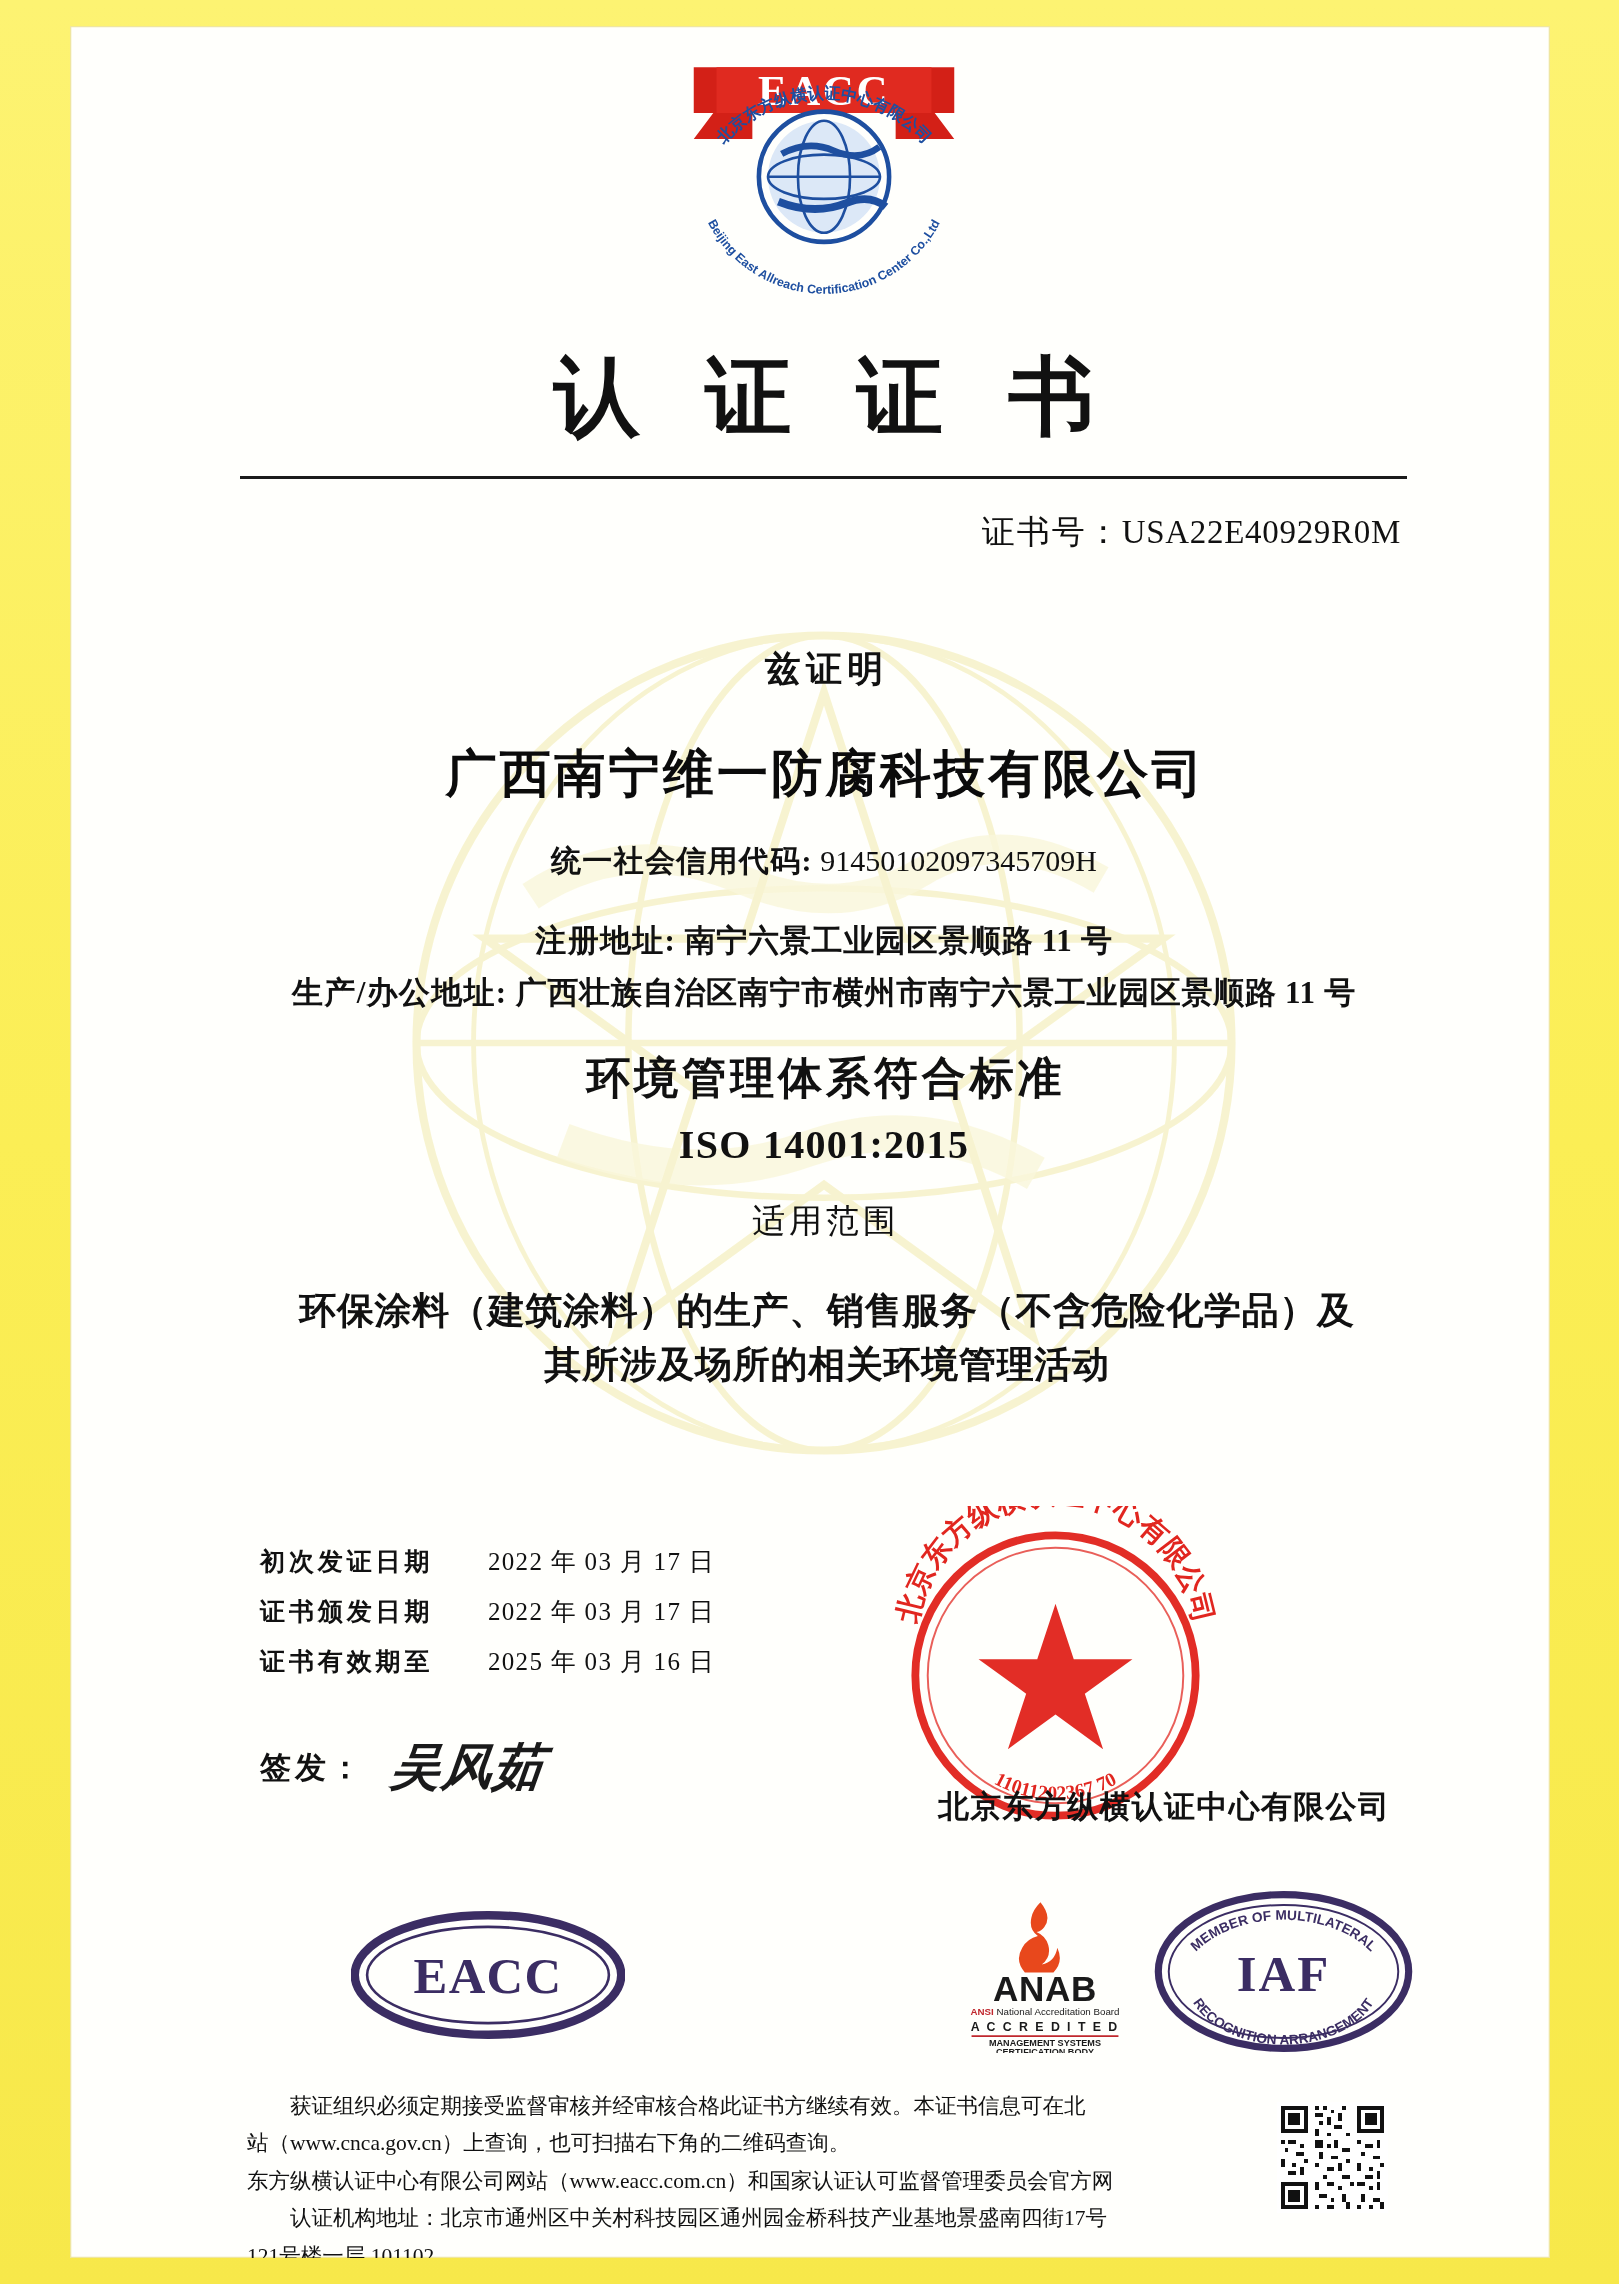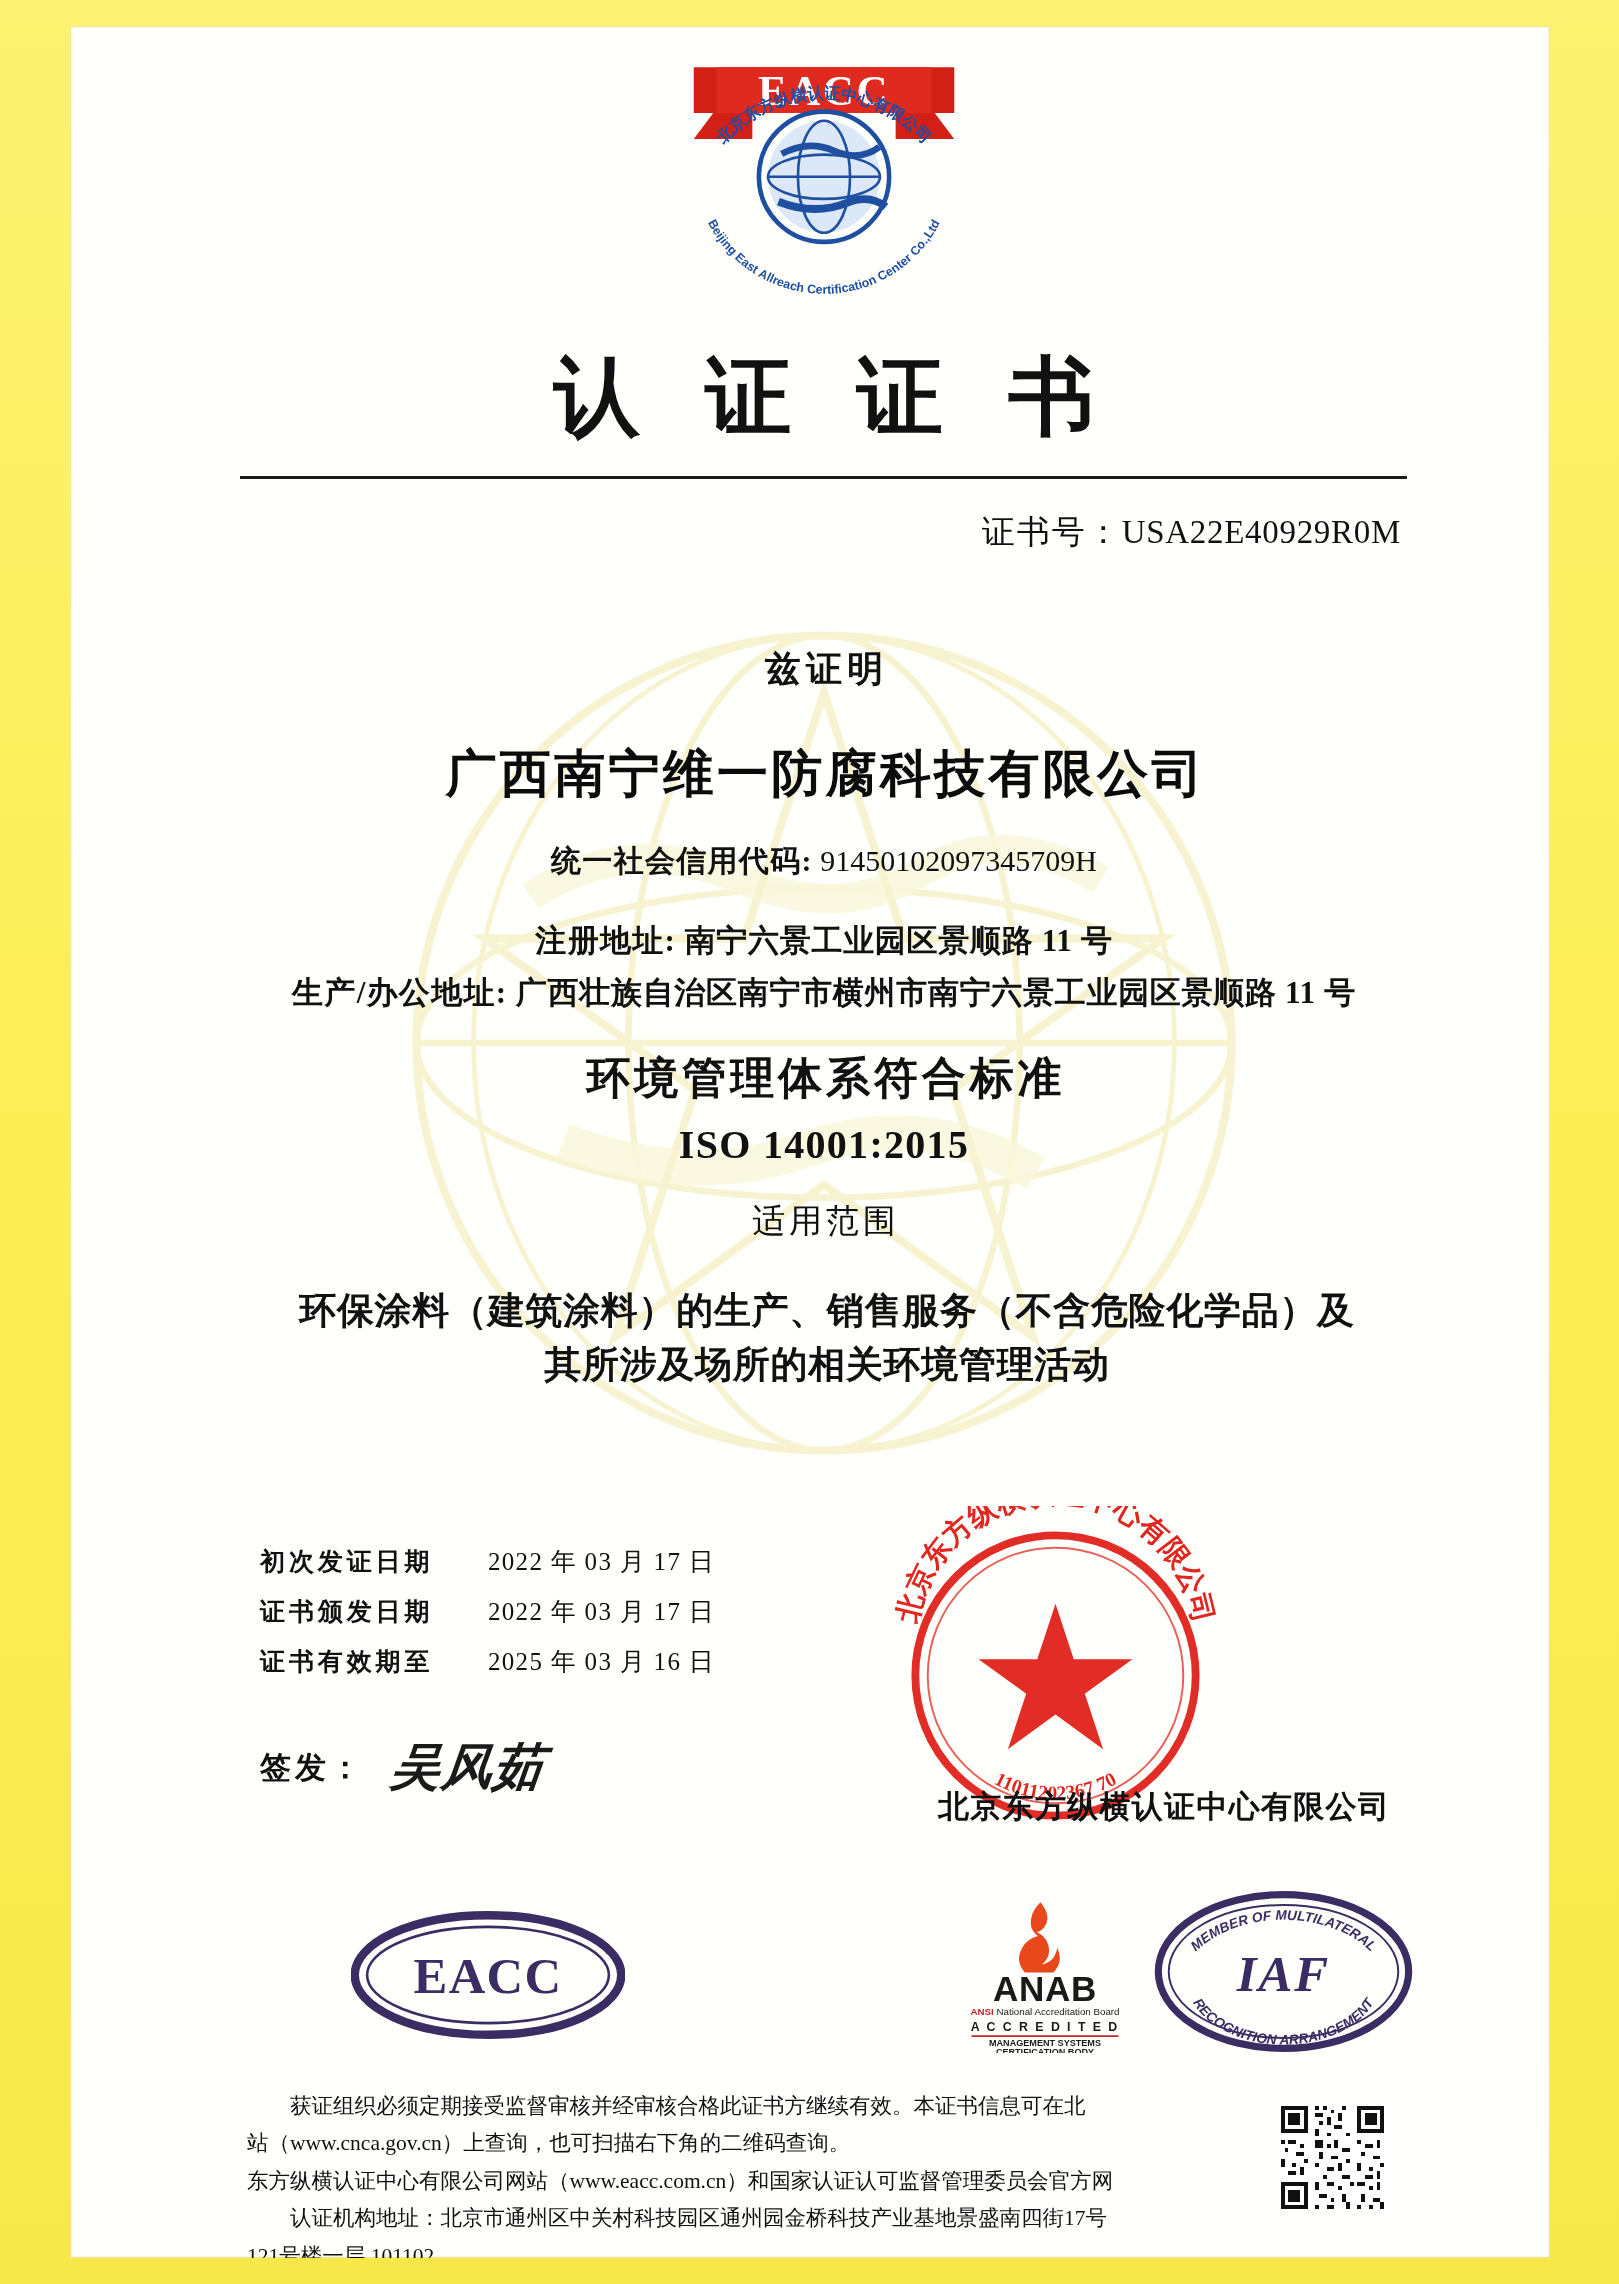--- a/index.html
+++ b/index.html
@@ -277,21 +277,20 @@
     width: 176px;
     height: 156px;
     text-align: center;
   }
   .logo-iaf {
     position: absolute;
     left: 1069px;
     top: 1864px;
     width: 261px;
     height: 163px;
-    font-style: italic;
   }
   .logo-eacc svg, .logo-iaf svg, .logo-anab svg { width: 100%; height: 100%; }
 
   
   .footer {
     position: absolute;
     top: 2063px;
     left: 163px;
     width: 991px;
     font-size: 21.5px;

